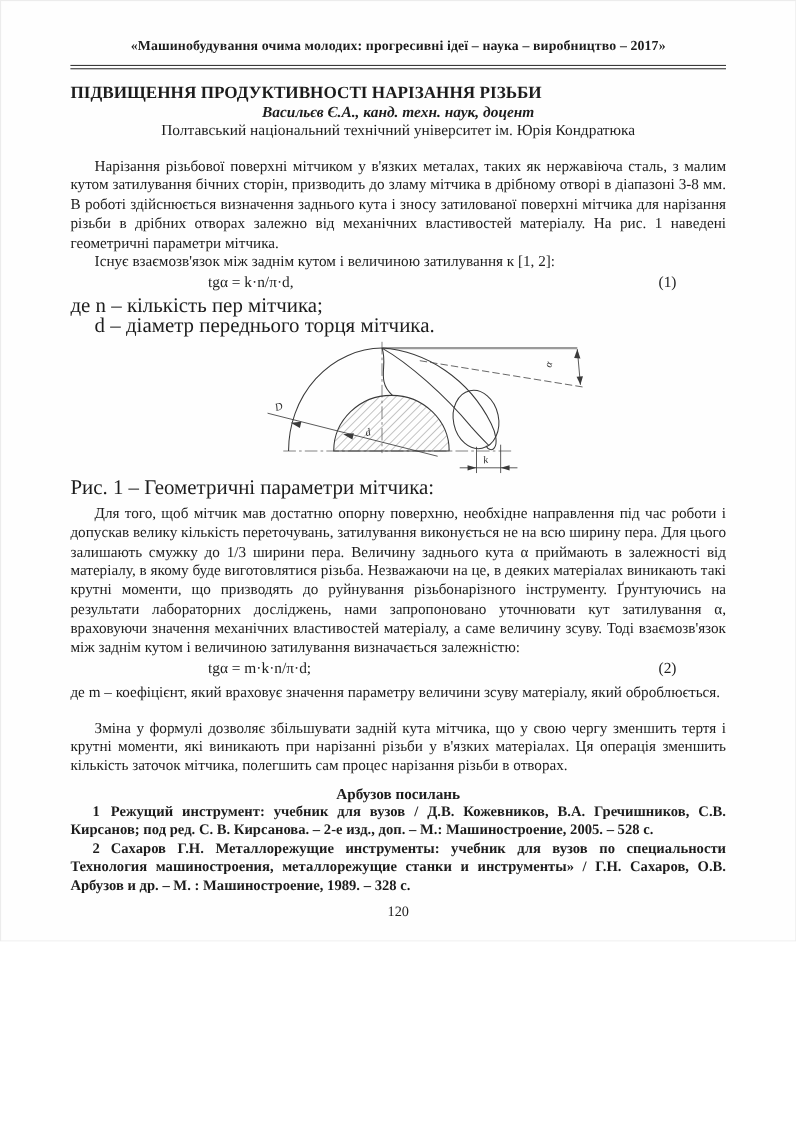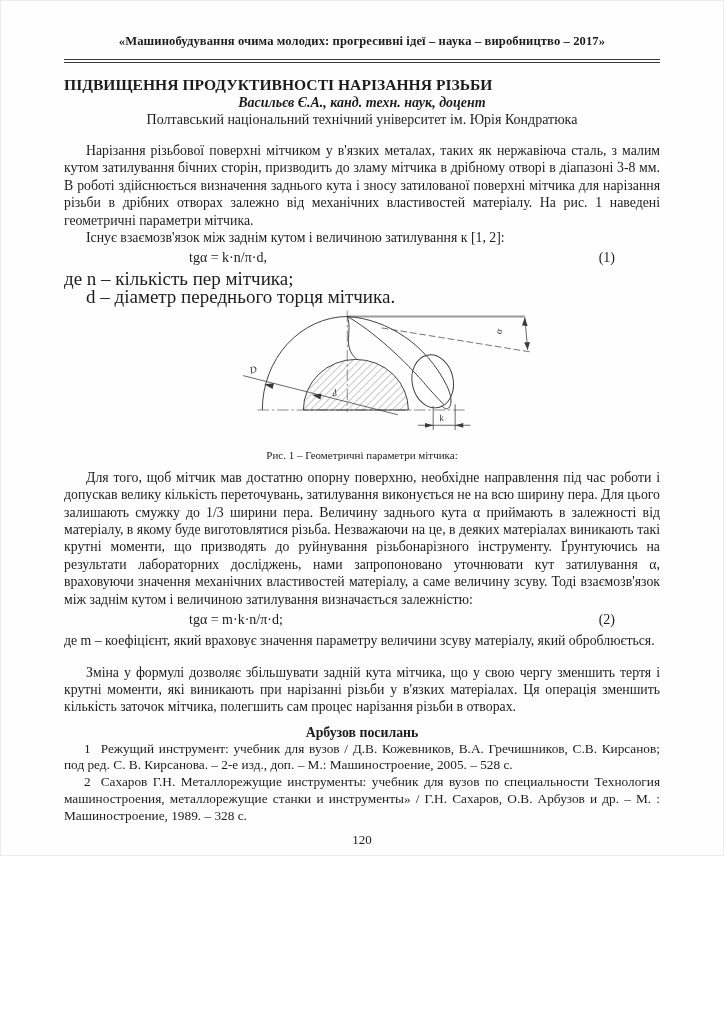--- a/index.html
+++ b/index.html
@@ -73,38 +73,39 @@
     margin-top:0px;
     height:126px;
     text-align:center;
   }
   .figure-wrap svg{
     display:block;
     margin:0 auto;
     margin-left:135px;
   }
   .caption{
-    text-align:center;
-    font-size:11px;
+    text-align:left;
+    font-size:19px;
     line-height:16.6px;
-    margin-top:16px;
+    margin-top:5px;
   }
   .refs-title{
     margin-top:8px;
     text-align:center;
     font-weight:bold;
     font-size:13.8px;
     line-height:17px;
   }
   .ref{
     font-size:13.3px;
     line-height:16.7px;
     text-align:justify;
     text-indent:20px;
     margin:0;
+    font-weight:bold;
   }
   .ref .ref-num{margin-right:10px;}
   .page-number{
     margin-top:8px;
     text-align:center;
     font-size:13px;
   }
   .fig-label{
     font-style:italic;
     font-size:10px;

